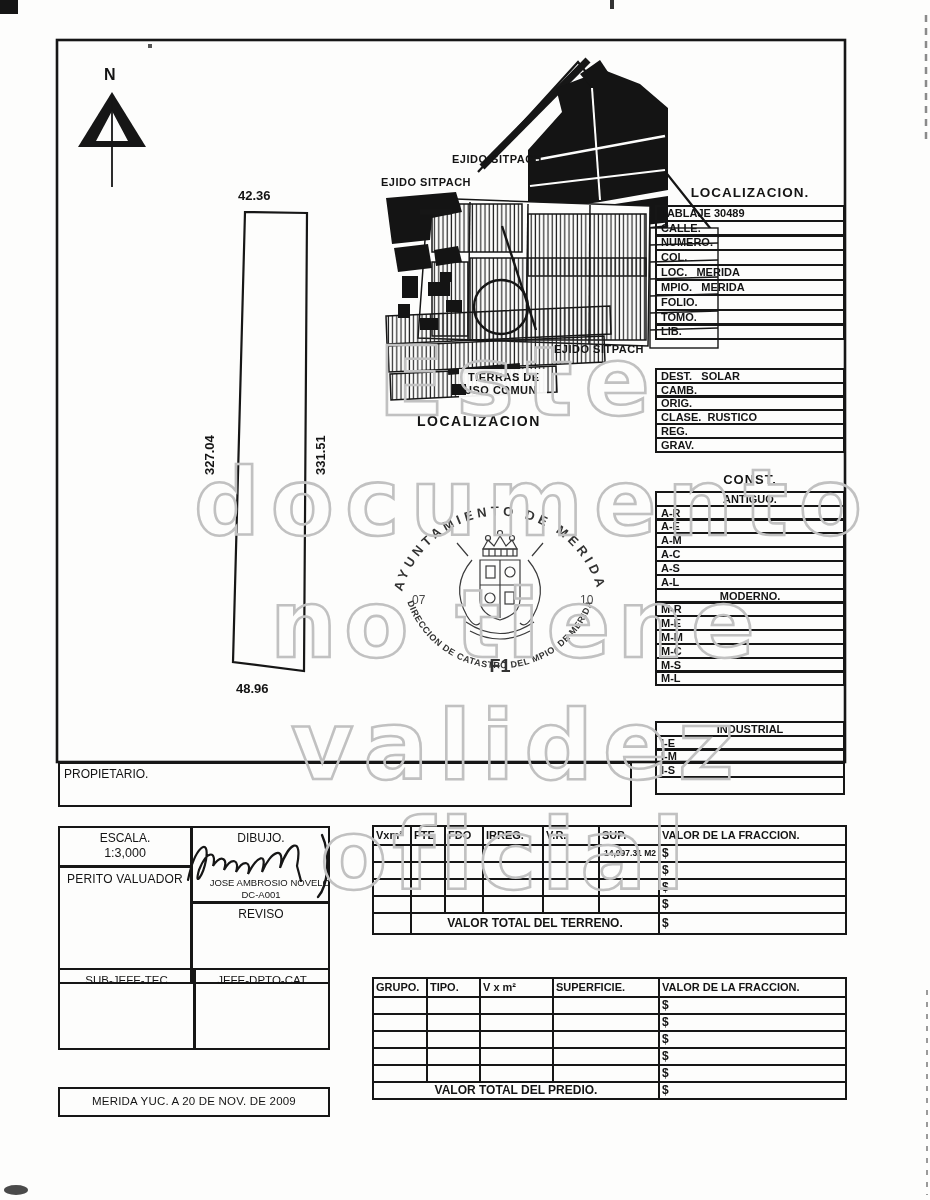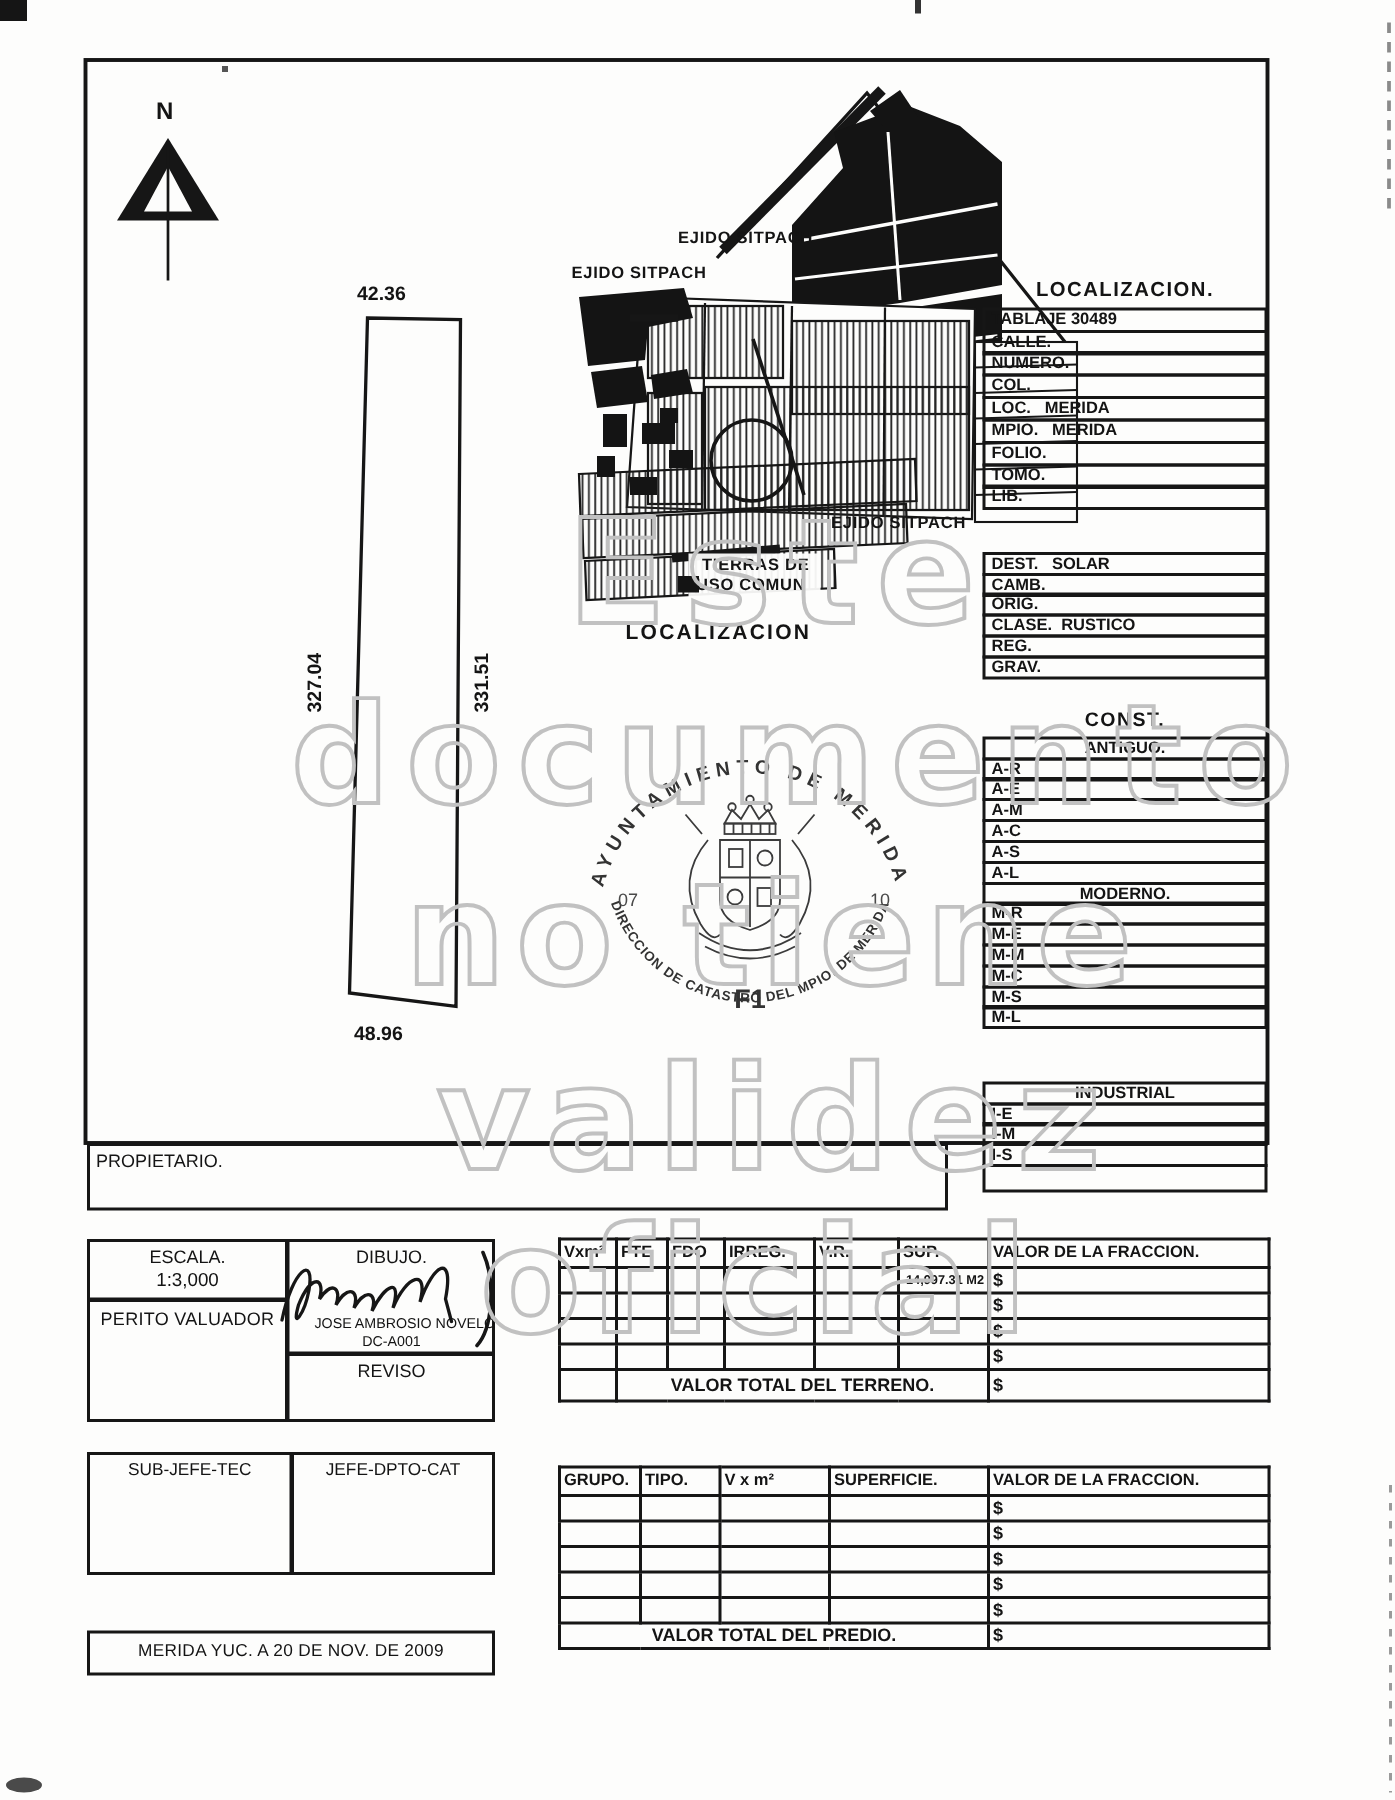--- a/index.html
+++ b/index.html
@@ -229,21 +229,21 @@
     <div class="rrow h16">I-E</div>
     <div class="rrow h16">I-M</div>
     <div class="rrow h16">I-S</div>
     <div class="rrow" style="height:19px"></div>
   </div>
 
   <div class="box" style="left:58px;top:762px;width:574px;height:45px;">
     <div class="smalllbl" style="left:4px;top:3px;font-size:12px">PROPIETARIO.</div>
   </div>
 
-  <div class="box" style="left:58px;top:826px;width:272px;height:122px;">
+  <div class="box" style="left:58px;top:826px;width:272px;height:158px;">
     <div class="cellline" style="left:130px;top:0;width:2.5px;height:100%"></div>
     <div class="cellline" style="left:0;top:37px;width:130px;height:2.5px"></div>
     <div class="cellline" style="left:130px;top:73px;width:139px;height:2.5px"></div>
     <div class="smalllbl ctr" style="left:0;top:3px;width:130px;font-size:12px;text-align:center">ESCALA.</div>
     <div class="smalllbl" style="left:0;top:18px;width:130px;font-size:12.5px;text-align:center">1:3,000</div>
     <div class="smalllbl" style="left:0;top:44px;width:130px;font-size:12px;text-align:center;letter-spacing:.2px">PERITO VALUADOR</div>
     <div class="smalllbl" style="left:132px;top:3px;width:138px;font-size:12px;text-align:center">DIBUJO.</div>
     <div class="smalllbl" style="left:132px;top:49px;width:138px;font-size:9.5px;text-align:right;letter-spacing:0">JOSE AMBROSIO NOVELO</div>
     <div class="smalllbl" style="left:132px;top:61px;width:138px;font-size:9.5px;text-align:center">DC-A001</div>
     <div class="smalllbl" style="left:132px;top:79px;width:138px;font-size:12px;text-align:center">REVISO</div>

